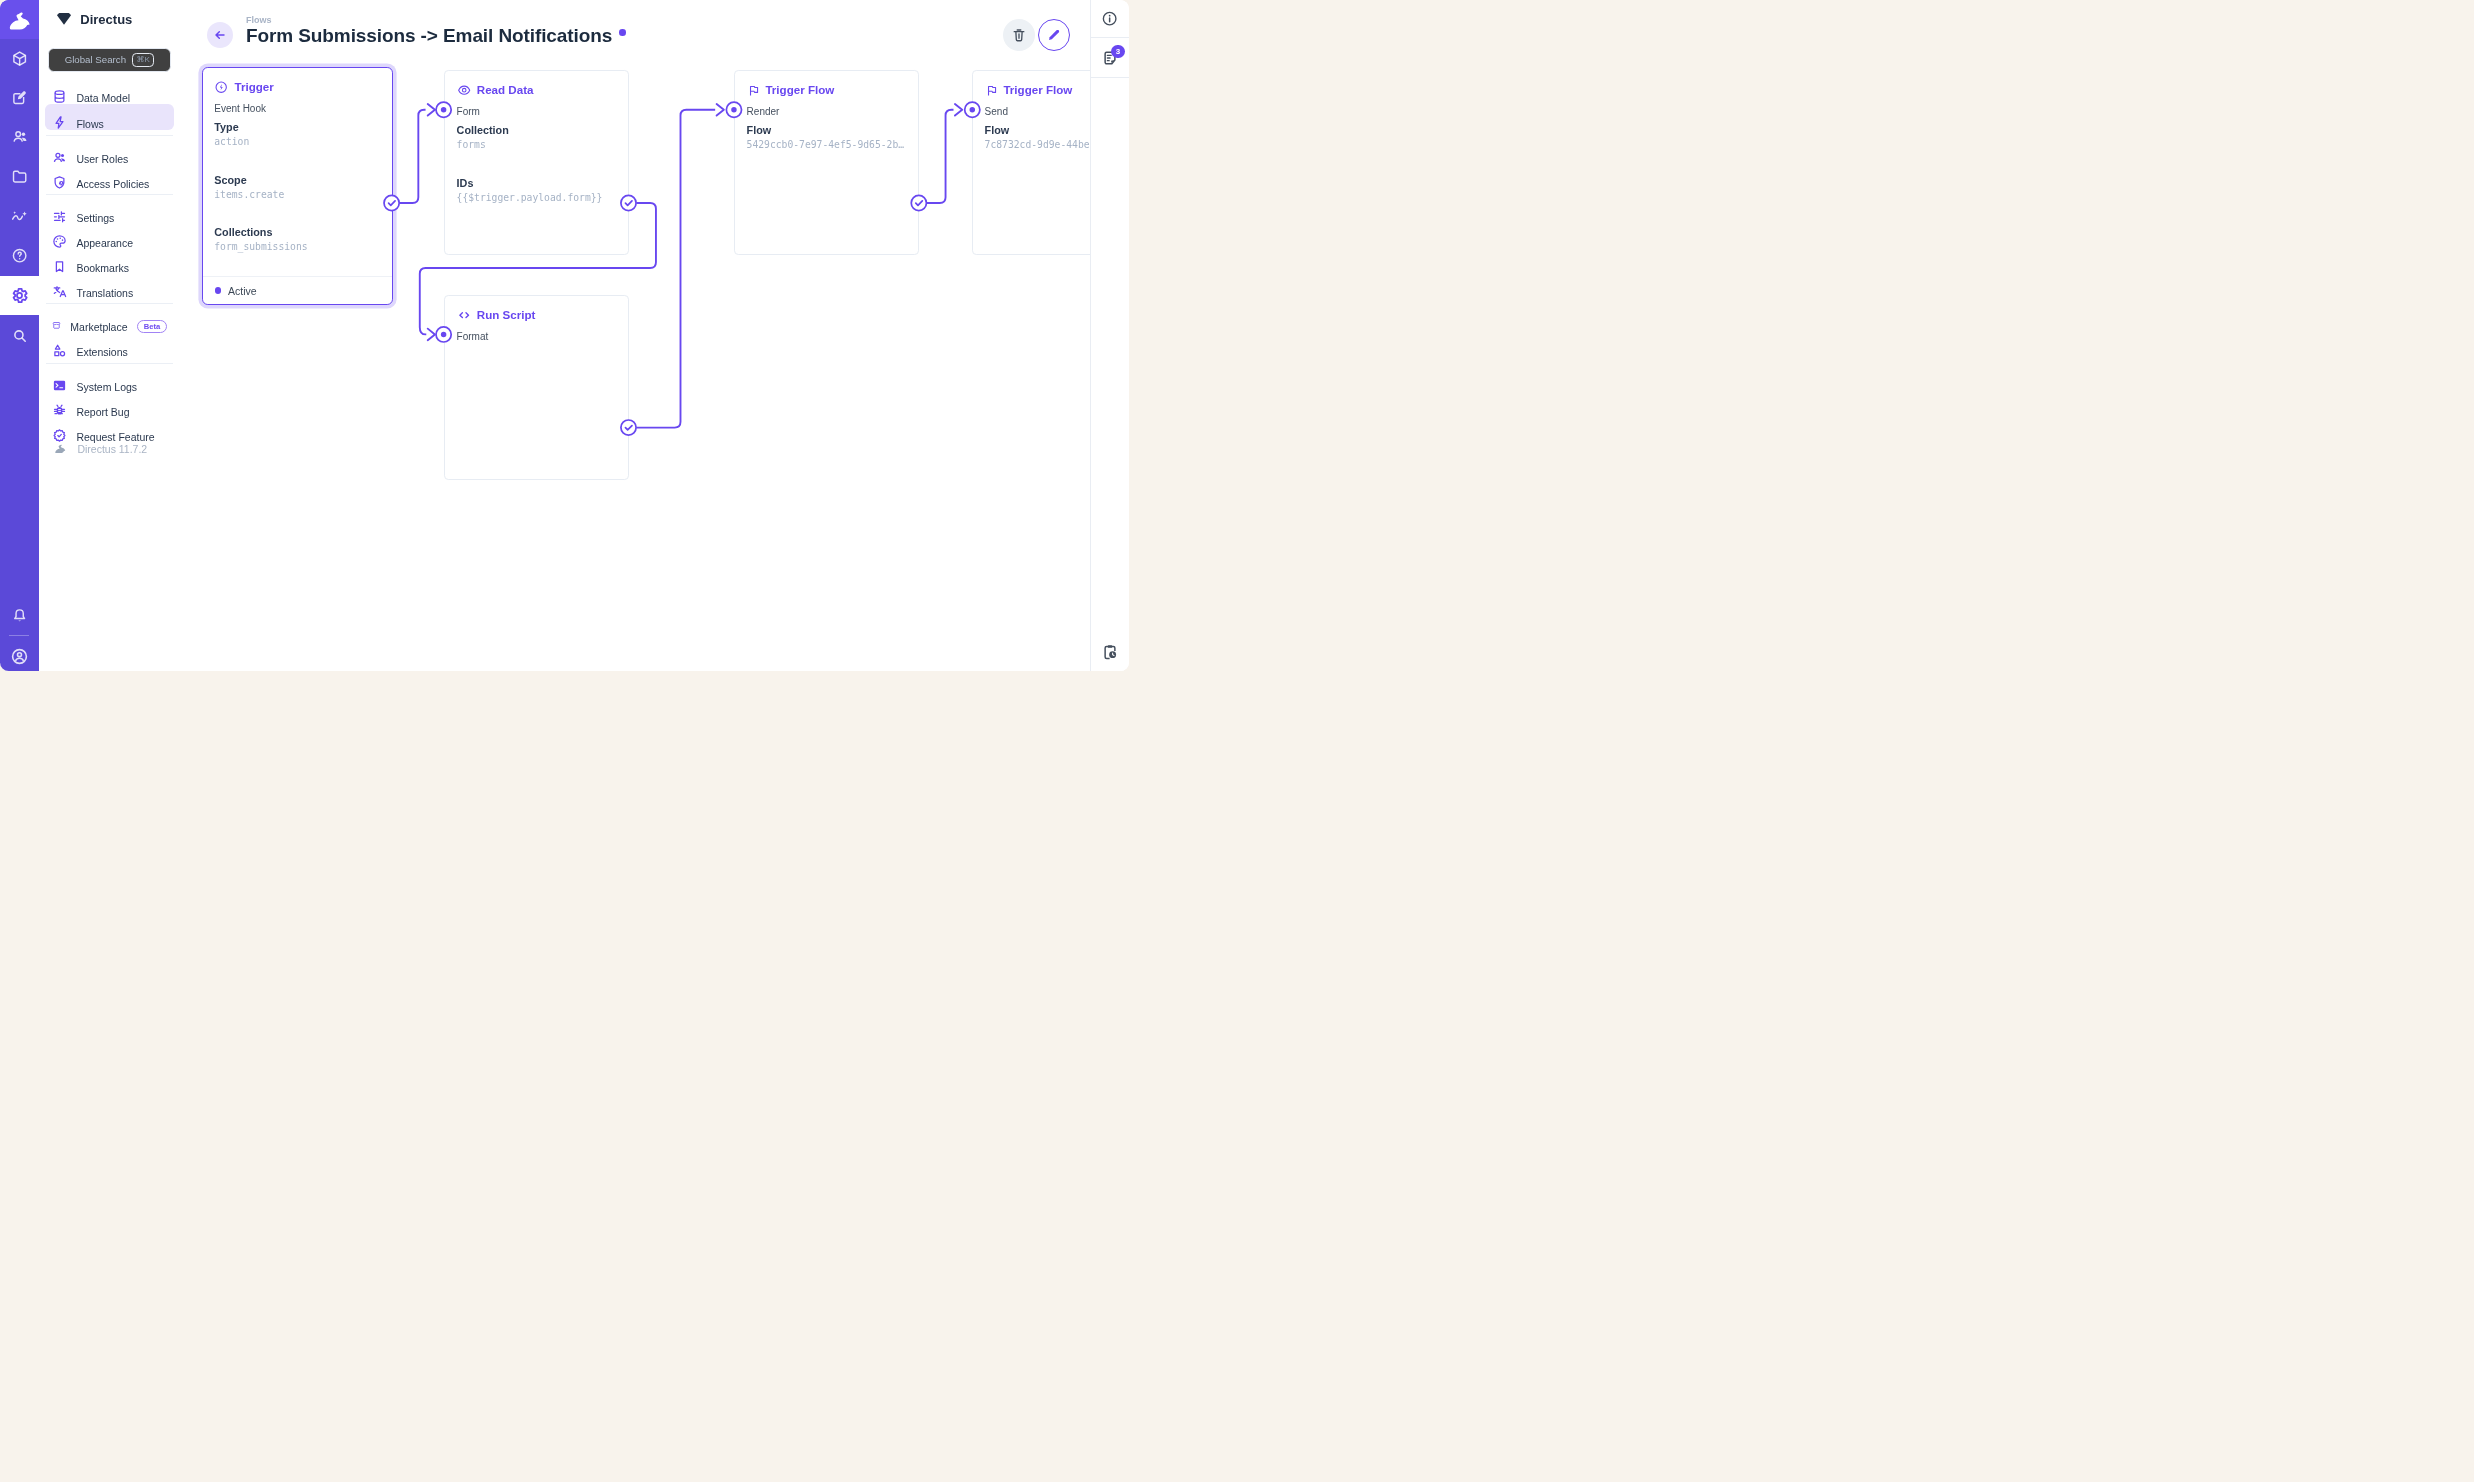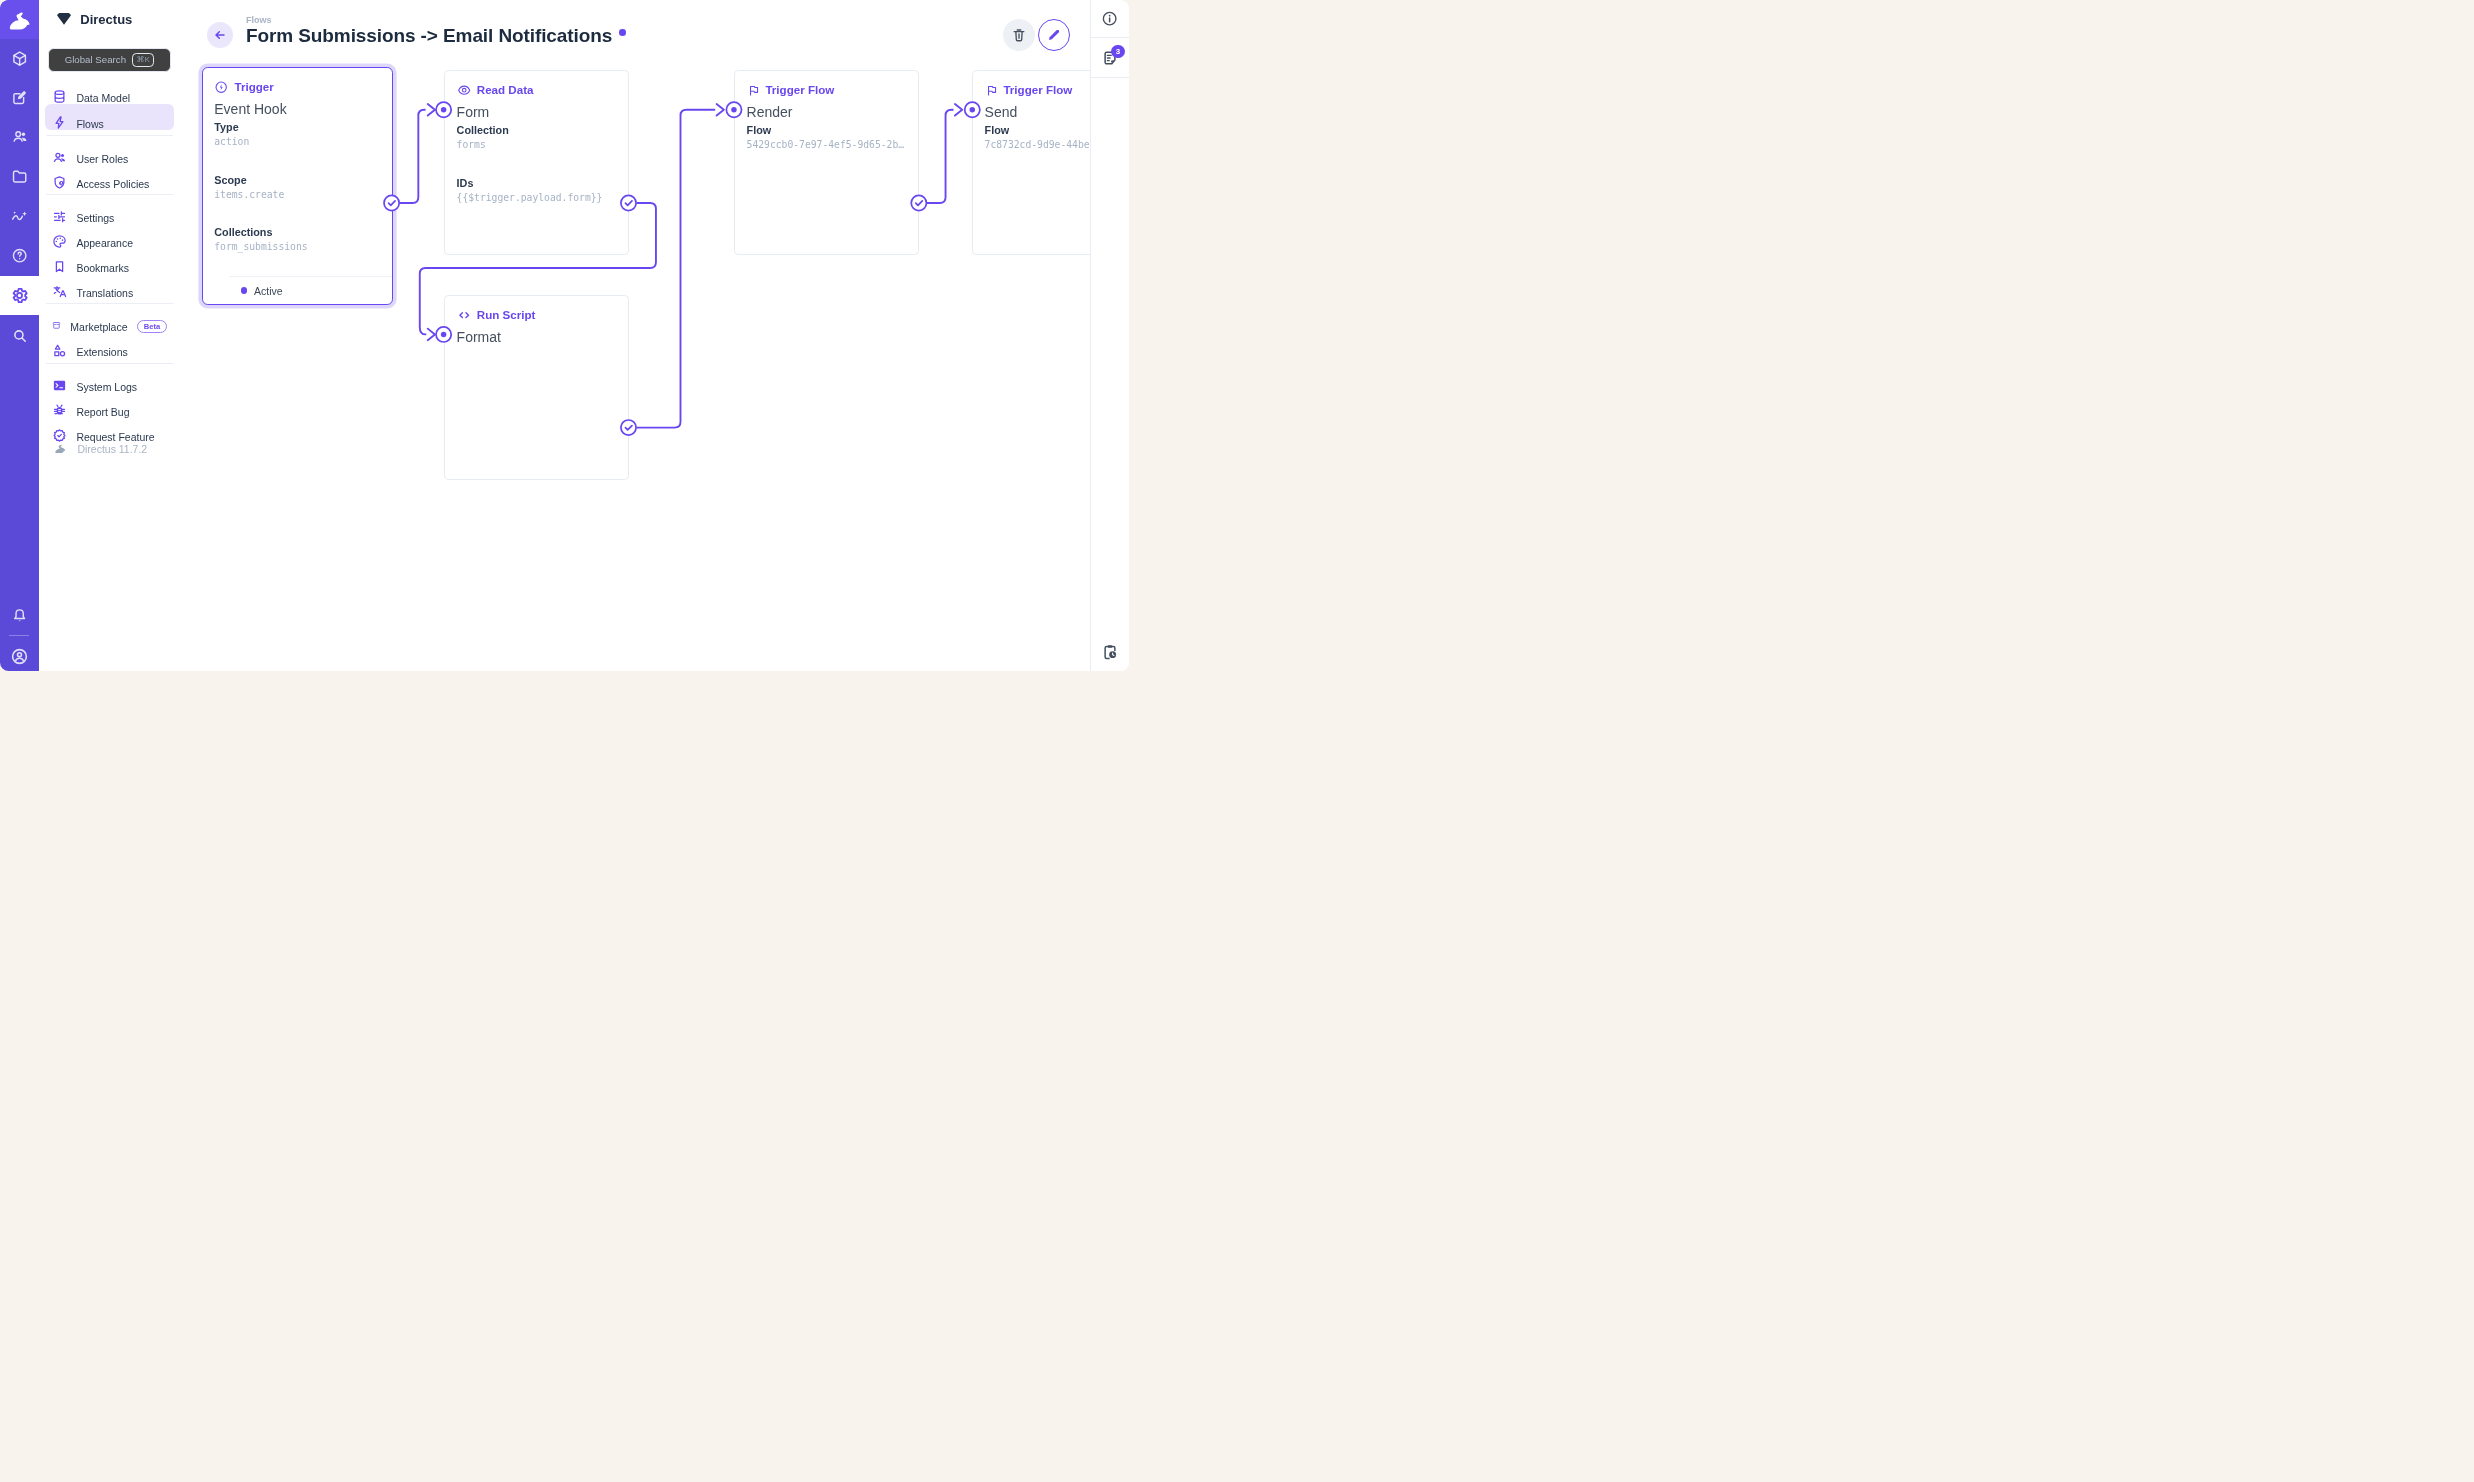--- a/index.html
+++ b/index.html
@@ -47,27 +47,27 @@
   .hdr-btn { position:absolute; top:19px; width:32px; height:32px; border-radius:50%;
              display:flex; align-items:center; justify-content:center; }
   .btn-trash { left:823px; background:#edf1f5; }
   .btn-edit { left:858px; background:#fff; border:1.4px solid #6847f0; }
 
   
   .card { position:absolute; background:#fff; border:0.7px solid #e7ecf3; border-radius:4.3px; }
   .card.selected { border:1.4px solid #6847f0; border-radius:5.8px; box-shadow:0 0 0 3.6px rgba(104,71,240,.22); }
   .card-header { display:flex; align-items:center; gap:5.8px; padding:10.8px 11.6px 0 11.6px;
                  color:#6847f0; font-weight:700; font-size:11.6px; line-height:16.6px; }
-  .node-name { padding:0 11.6px; margin-top:5.8px; font-size:14px; color:#45505f; line-height:16px; }
+  .node-name { padding:0 11.6px; margin-top:5.8px; font-size:10px; color:#45505f; line-height:16px; }
   .f-label { padding:0 11.6px; margin-top:2.2px; font-size:10.8px; font-weight:700; color:#2c3a50; line-height:16px; }
   .f-label.gap { margin-top:22px; }
   .f-value { padding:0 11.6px; font-size:9.7px; color:#a5b2c5; line-height:14.4px;
              font-family:"DejaVu Sans Mono", monospace; white-space:nowrap; overflow:hidden; }
   .trigger-footer { position:absolute; bottom:0; left:0; right:0; height:28px; border-top:0.7px solid #eef1f6;
-                    display:flex; align-items:center; gap:6.5px; padding-left:12.3px; font-size:10.5px; color:#3c4856;margin-left:26px; }
+                    display:flex; align-items:center; gap:6.5px; padding-left:12.3px; font-size:10.5px; color:#3c4856; }
   .active-dot { width:6.5px; height:6.5px; border-radius:50%; background:#6847f0; }
 
   .wires { position:absolute; left:0; top:0; pointer-events:none; }
 
   
   .rstrip { width:39px; flex:0 0 39px; background:#fff; border-left:0.7px solid #e9edf3;
             display:flex; flex-direction:column; position:relative; }
   .rs-section { height:38px; border-bottom:0.7px solid #e9edf3; display:flex; align-items:center; justify-content:center; }
   .rs-section.second { height:40px; position:relative; }
   .rs-bottom { margin-top:auto; height:39px; display:flex; align-items:center; justify-content:center; }

